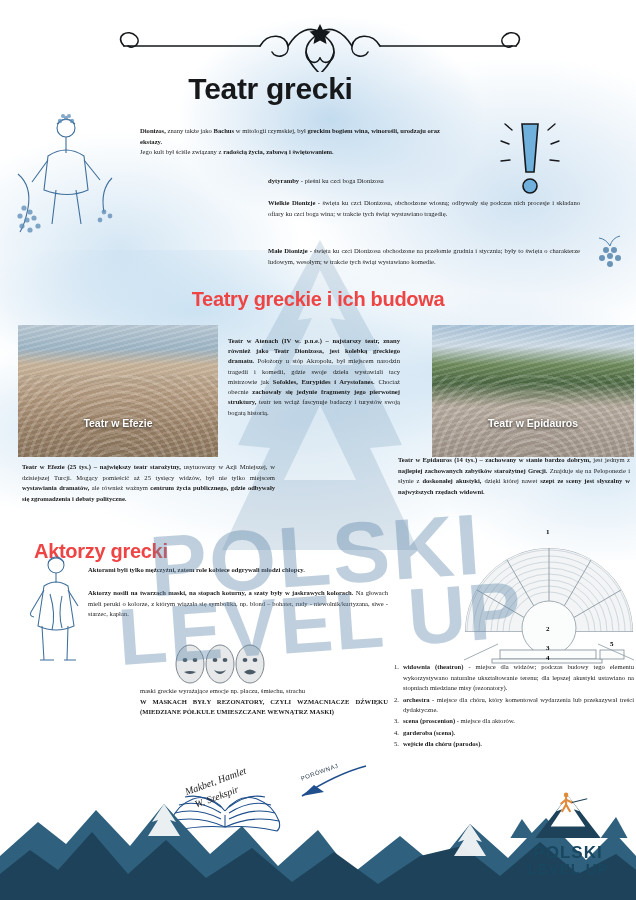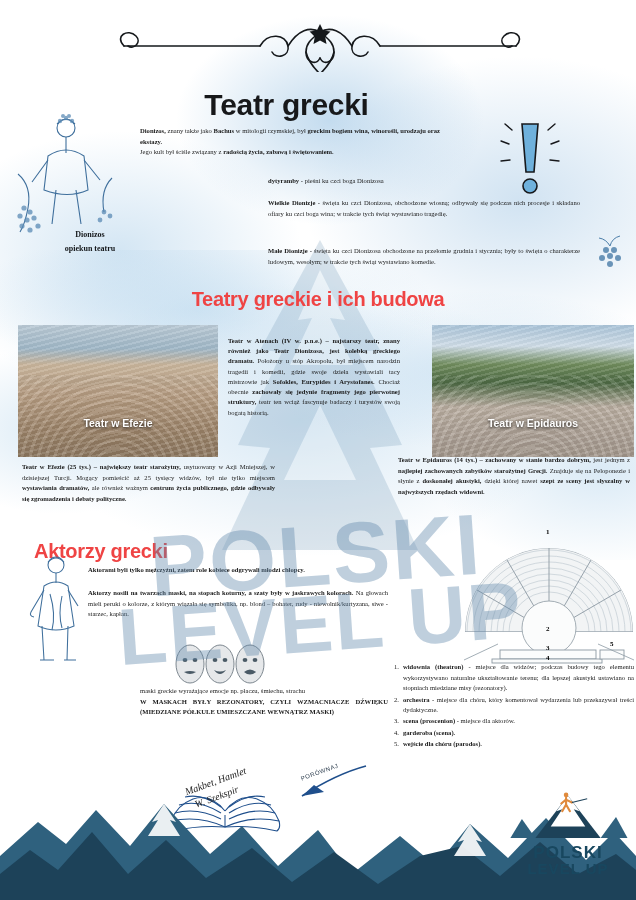--- a/index.html
+++ b/index.html
@@ -50,21 +50,21 @@
     position:absolute; left:170px; top:230px; width:300px; height:330px;
     opacity:.28; pointer-events:none;
   }
 
   
   .ornament { position:absolute; left:110px; top:22px; width:420px; height:50px; }
 
   h1.title {
     position:absolute; left:0; top:72px; width:541px; text-align:center;
     font-family:"Liberation Sans", sans-serif; font-weight:bold;
-    font-size:30px; color:#17181a; margin:16px; letter-spacing:-.3px;
+    font-size:30px; color:#17181a; margin:0; letter-spacing:-.3px;
   }
 
   h2.section {
     position:absolute; font-family:"Liberation Sans", sans-serif; font-weight:bold;
     font-size:20px; color:#ef4444; margin:0; letter-spacing:-.3px;
   }
   #sec-teatry { left:0; top:288px; width:636px; text-align:center; }
   #sec-aktorzy { left:34px; top:540px; }
 
   
@@ -247,24 +247,20 @@
       <path d="M12 12 l-7 -6 M9 26 l-8 -3 M10 42 l-9 1"></path>
       <path d="M48 12 l7 -6 M51 26 l8 -3 M50 42 l9 1"></path>
     </g>
   </svg>
 
   <div class="tb" id="t-dionizos">
     <b>Dionizos,</b> znany także jako <b>Bachus</b> w mitologii rzymskiej, był <b>greckim bogiem wina, winorośli, urodzaju oraz ekstazy.</b><br>
     Jego kult był ściśle związany z <b>radością życia, zabawą i świętowaniem.</b>
   </div>
 
-  <div class="dionizos-label">
-    <div>Dionizos</div>
-    <div>opiekun teatru</div>
-  </div>
 
   <div class="tb" id="t-dityramby">
     <b>dytyramby</b> - pieśni ku czci boga Dionizosa
   </div>
 
   <div class="tb" id="t-wielkie">
     <b>Wielkie Dionizje</b> - święta ku czci Dionizosa, obchodzone wiosną; odbywały się podczas nich procesje i składano ofiary ku czci boga wina; w trakcie tych świąt wystawiano tragedię.
   </div>
 
   <div class="tb" id="t-male">

